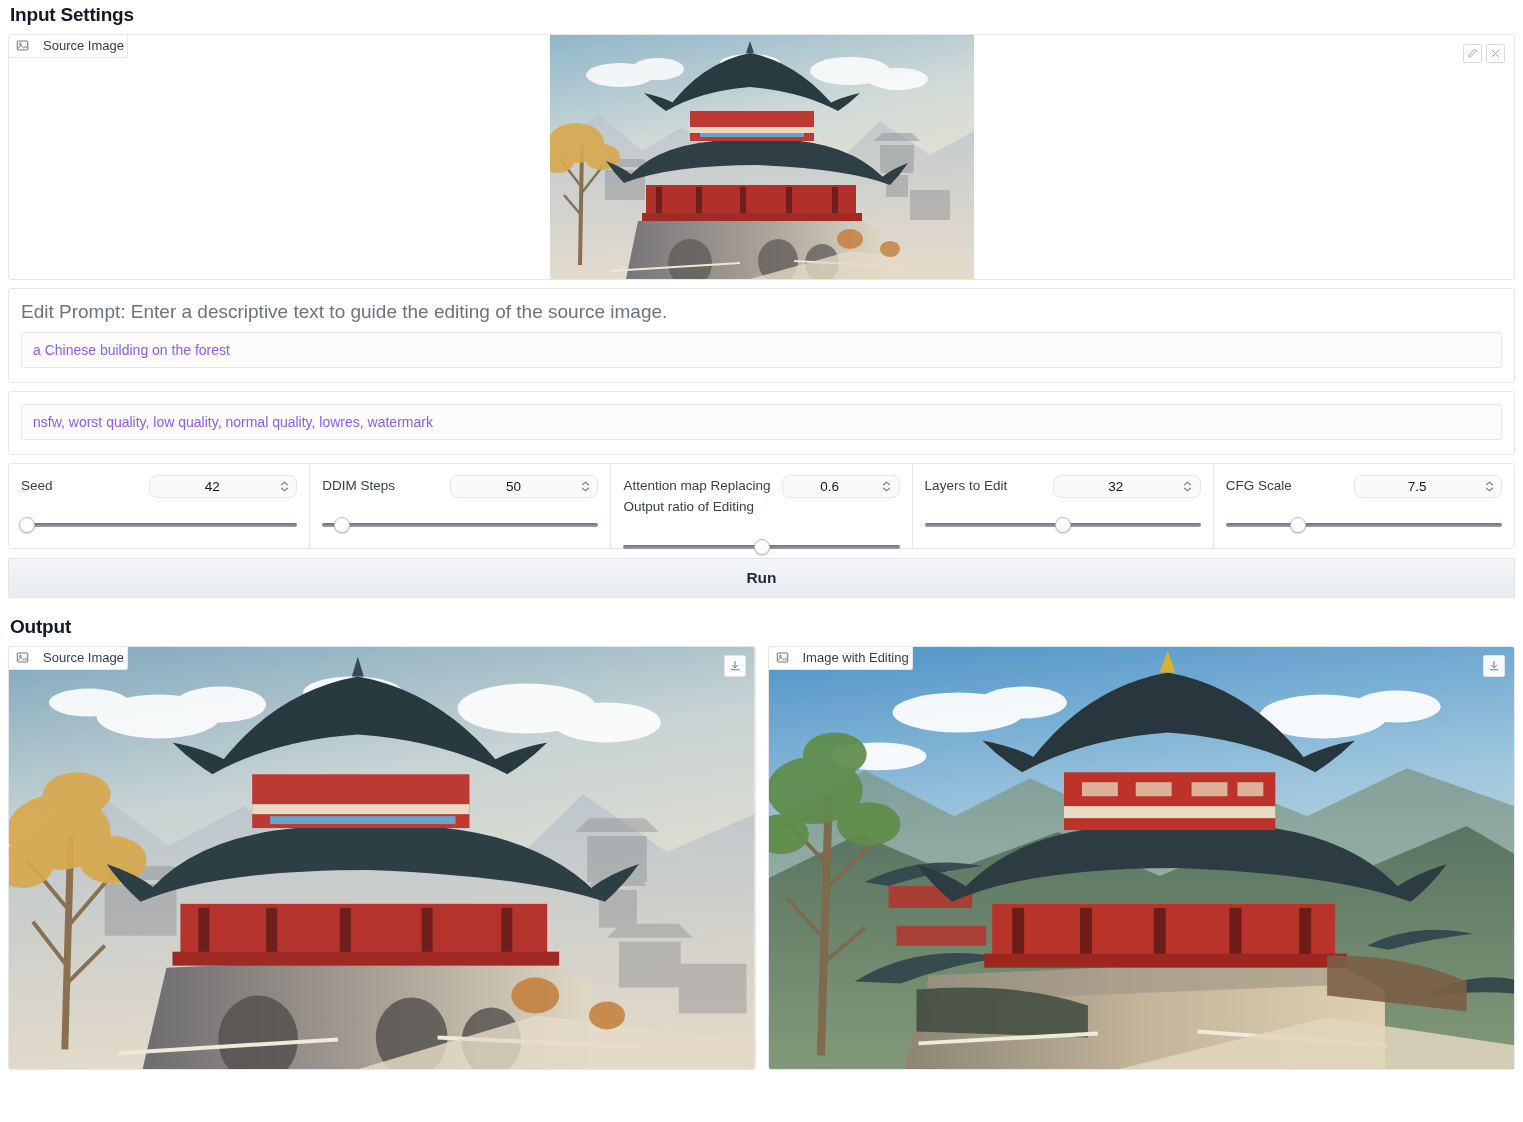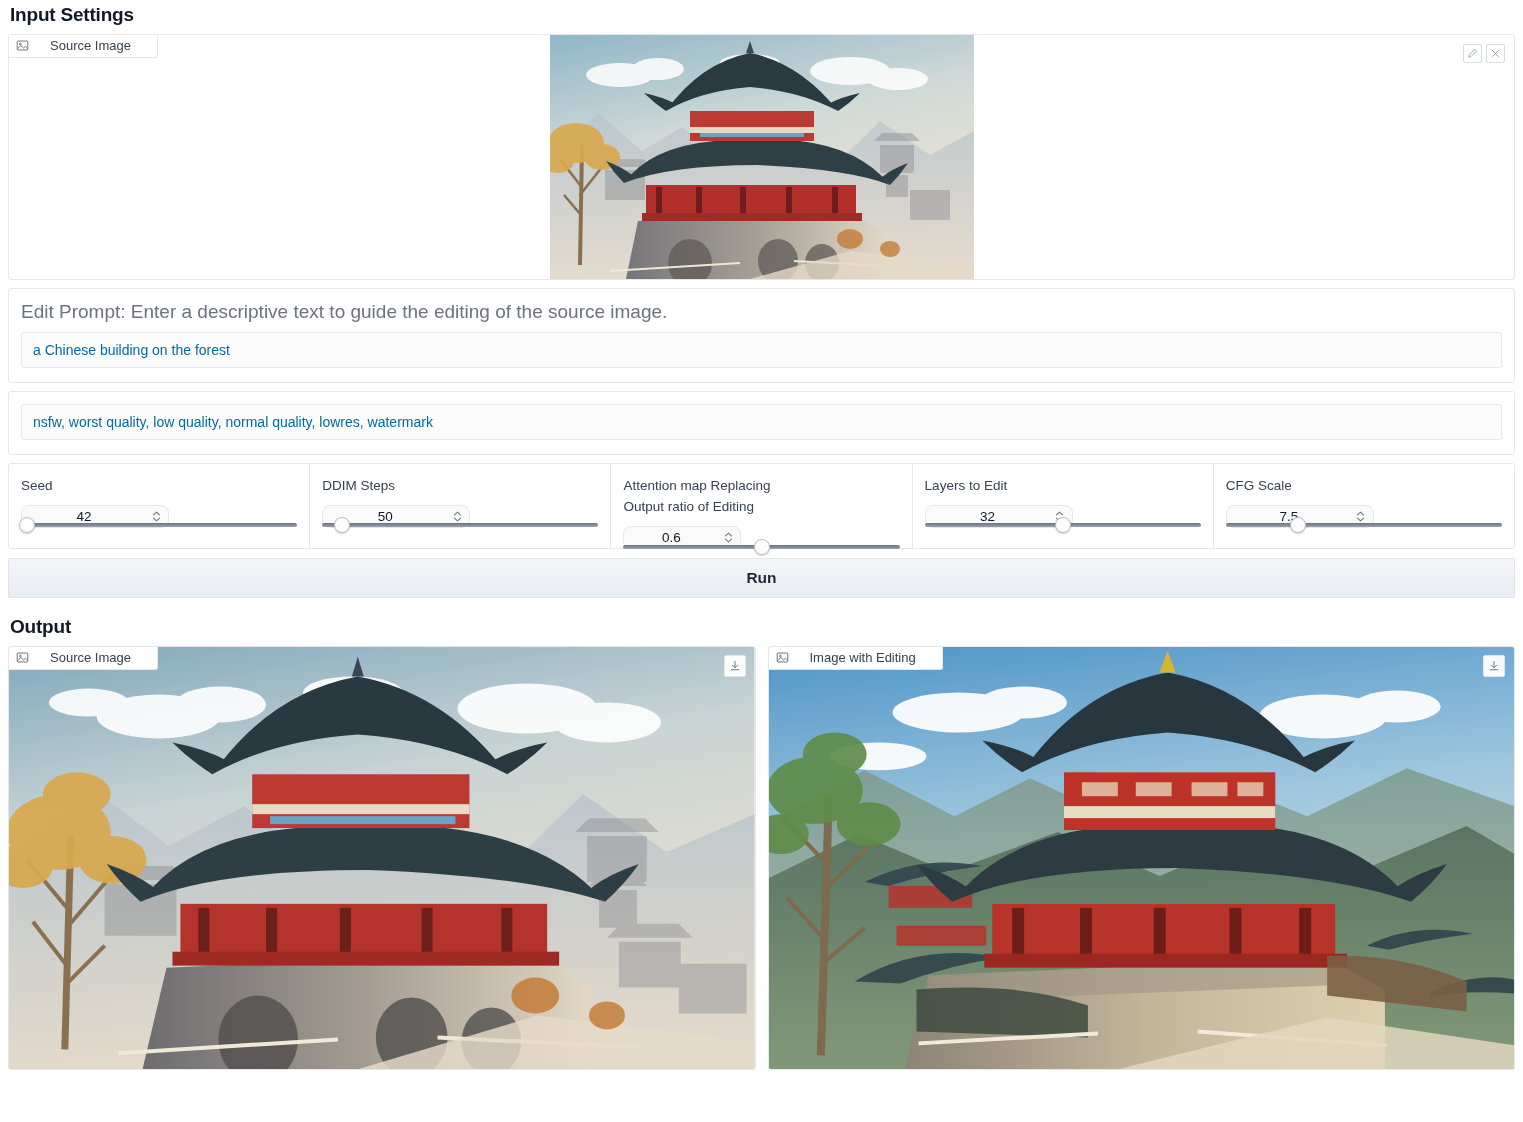--- a/index.html
+++ b/index.html
@@ -34,26 +34,26 @@
   .src-block {
     height: 246px;
     display: flex;
     align-items: center;
     justify-content: center;
     overflow: hidden;
   }
   .corner-label {
     position: absolute;
     top: 0; left: 0;
-    display: flex; align-items: center; gap: 21px;
+    display: flex; align-items: center; gap: 14px;
     background: #ffffff;
     border: 1px solid #e5e7eb;
     border-top: none; border-left: none;
     border-radius: 0 0 3px 0;
-    padding: 3px 26px 4px 7px;
+    padding: 3px 3px 4px 7px;
     font-size: 13px;
     color: #374151;
     z-index: 5;
     white-space: nowrap;
   }
   .corner-tools {
     position: absolute;
     top: 9px; right: 9px;
     display: flex; gap: 4px;
     z-index: 5;
@@ -83,21 +83,21 @@
     color: #6b7280;
     margin-bottom: 9px;
   }
   .prompt-input {
     width: 100%;
     border: 1px solid #e5e7eb;
     border-radius: 3px;
     background: #fcfcfd;
     padding: 9px 11px;
     font-size: 14px;
-    color: #0369a1;
+    color: #8b5cf6;
     font-family: "Liberation Sans", sans-serif;
     outline: none;
   }
   .stack-gap { height: 8px; }
 
   
   .slider-row {
     display: flex;
     border: 1px solid #e5e7eb;
     border-radius: 3px;
@@ -110,21 +110,20 @@
     padding: 11px 12px 0 12px;
     border-right: 1px solid #e5e7eb;
     position: relative;
   }
   .slider-cell:last-child { border-right: none; }
   .slider-head {
     display: flex;
     align-items: flex-start;
     justify-content: space-between;
     gap: 8px;
-    flex-direction: column;
   }
   .slider-name {
     font-size: 13.5px;
     color: #374151;
     line-height: 1.55;
     padding-top: 1px;
   }
   .num-box {
     width: 148px;
     height: 23px;

